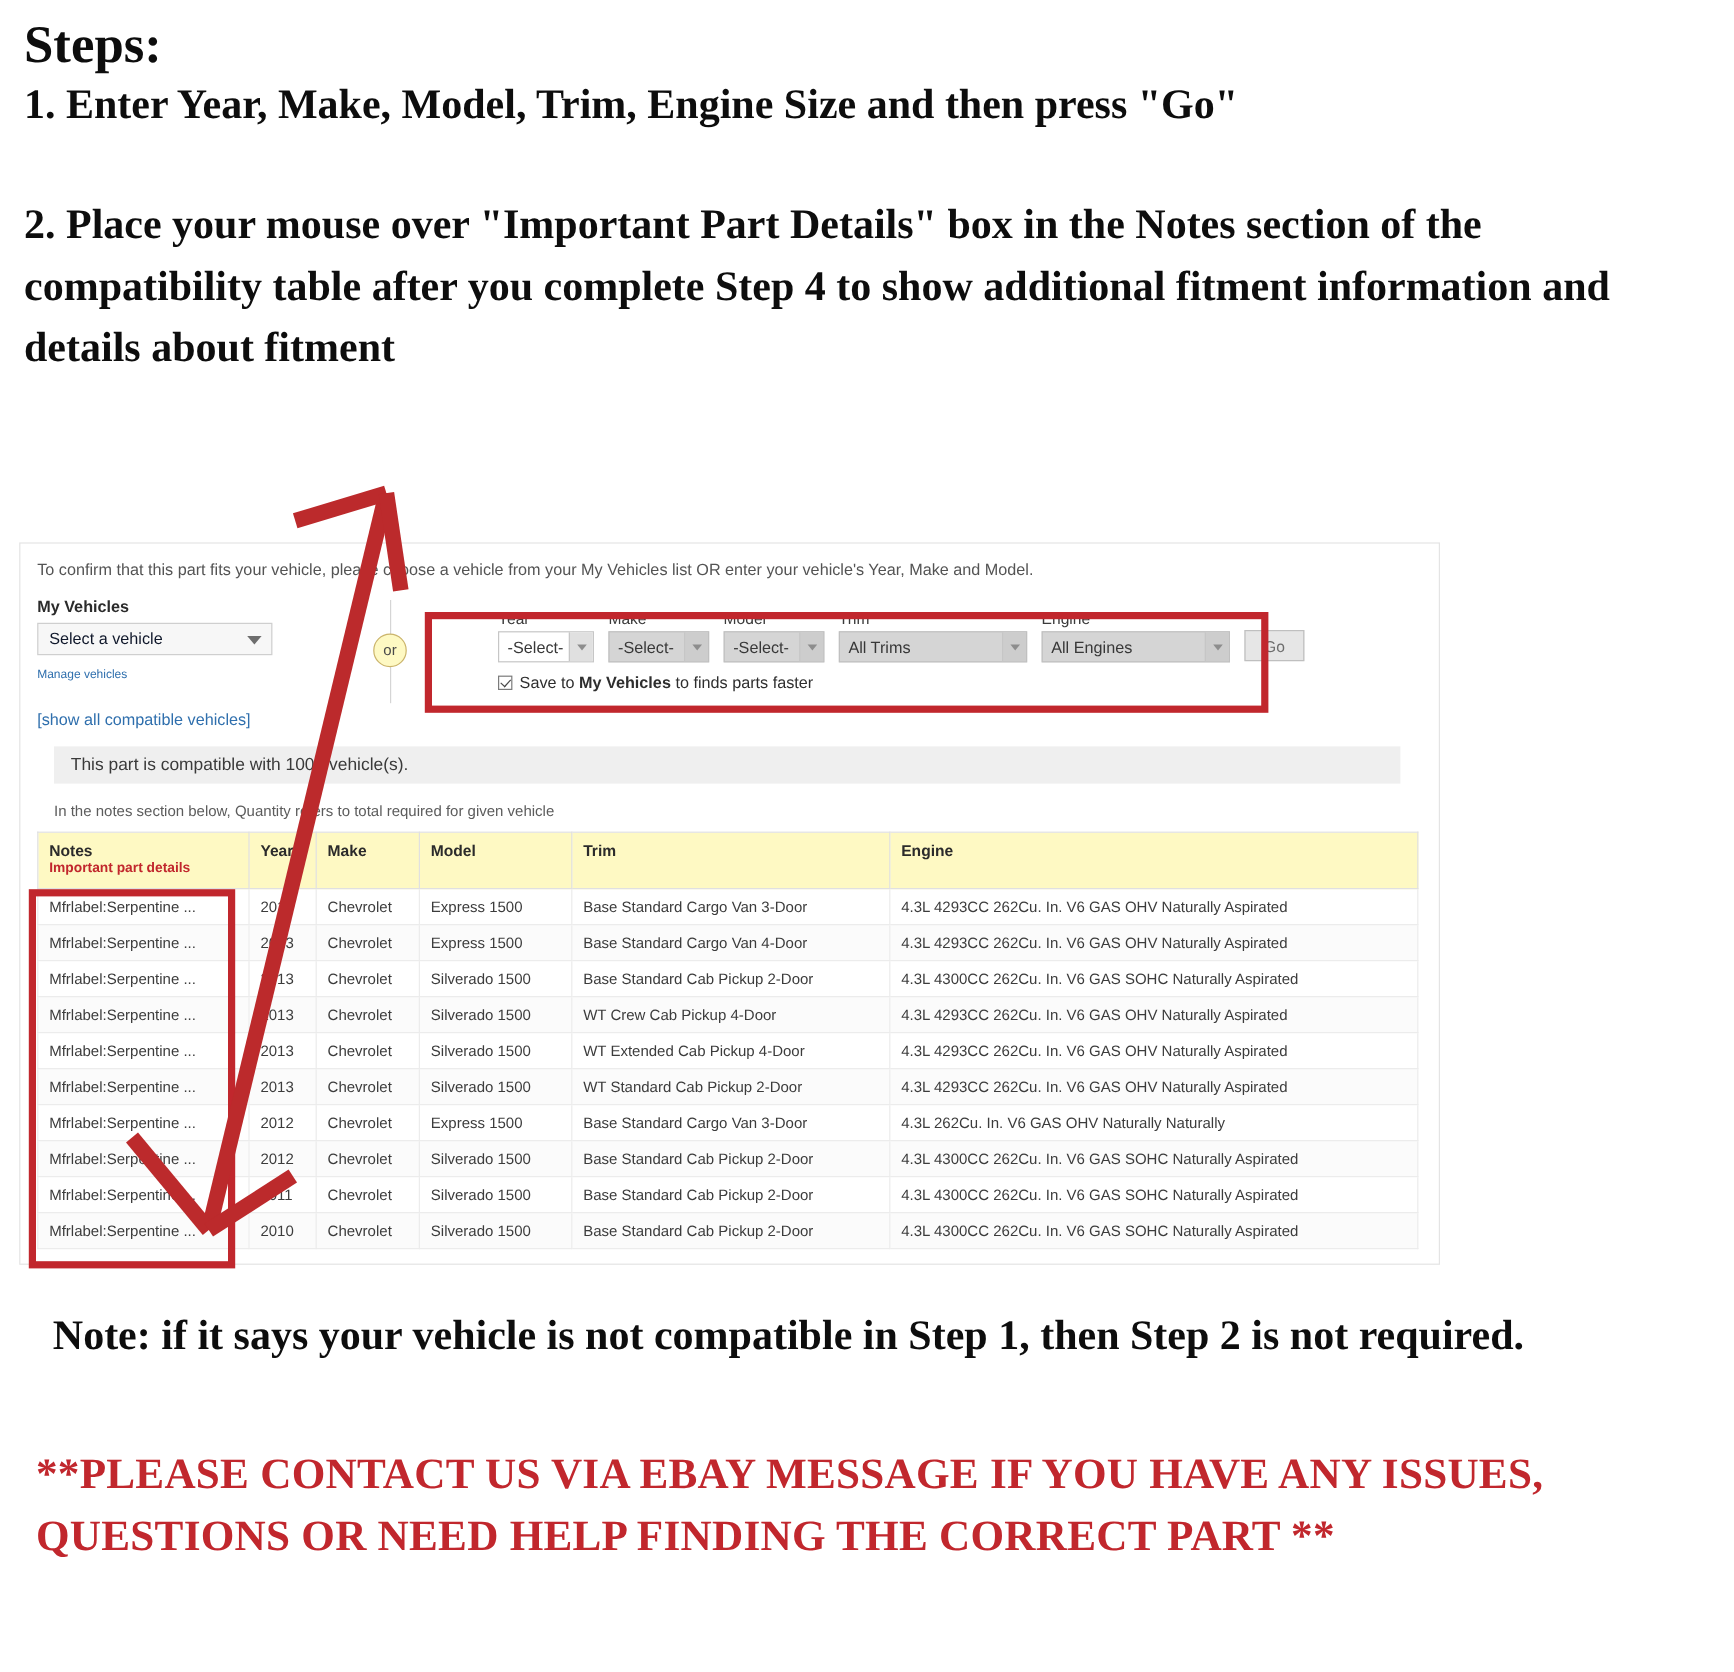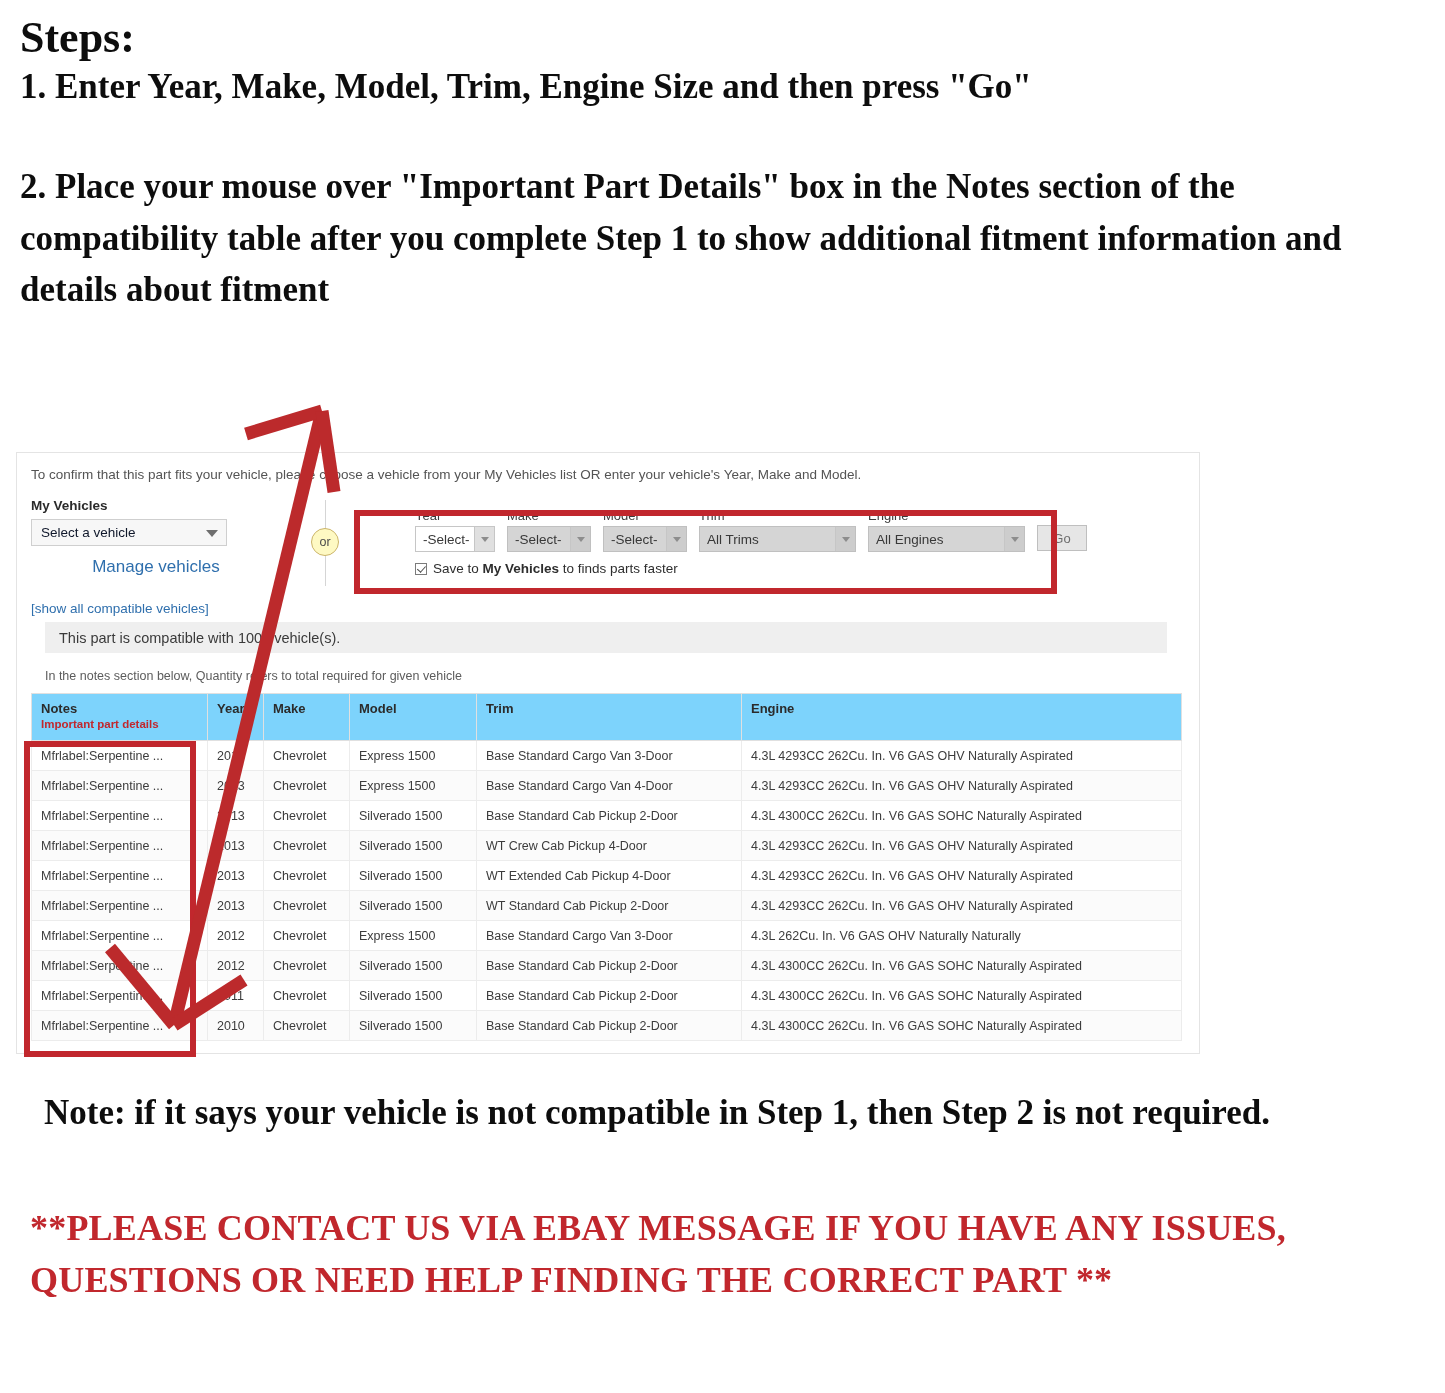--- a/index.html
+++ b/index.html
@@ -120,24 +120,23 @@
   .mv-caret {
     position: absolute;
     right: 8px;
     top: 10px;
     width: 0; height: 0;
     border-left: 6px solid transparent;
     border-right: 6px solid transparent;
     border-top: 7px solid #6e6e6e;
   }
   .mv-link {
-    font-size: 17px;
+    font-size: 10px;
     color: #2f6fad;
     margin-top: 11px;
-    text-align: center;
   }
   .show-all-link {
     font-size: 13.5px;
     color: #2f6fad;
     margin-top: 24px;
   }
 
   .or-col {
     position: relative;
     width: 100px;
@@ -304,21 +303,21 @@
 
   
   .fit-table {
     margin: 0 0 0 14px;
     width: 1150px;
     border-collapse: collapse;
     table-layout: fixed;
     font-family: "Liberation Sans", sans-serif;
   }
   .fit-table th {
-    background: #7dd3fc;
+    background: #fef9c3;
     text-align: left;
     font-size: 13px;
     font-weight: bold;
     color: #2b2b2b;
     padding: 7px 8px 7px 9px;
     border: 1px solid #e0e0e0;
     vertical-align: top;
     height: 32px;
   }
   .th-sub {
@@ -399,21 +398,21 @@
     margin: 0;
     letter-spacing: 0.2px;
   }
 </style>
 </head>
 <body>
 
 <div class="instructions">
   <p class="steps-label">Steps:</p>
   <p class="step-line">1. Enter Year, Make, Model, Trim, Engine Size and then press "Go"</p>
-  <p class="step-two">2. Place your mouse over "Important Part Details" box in the Notes section of the compatibility table after you complete Step 1 to show additional fitment information and details about fitment</p>
+  <p class="step-two">2. Place your mouse over "Important Part Details" box in the Notes section of the compatibility table after you complete Step 4 to show additional fitment information and details about fitment</p>
 </div>
 
 <div class="compat-panel">
   <div class="panel-inner">
     <div class="compat-sub">To confirm that this part fits your vehicle, please choose a vehicle from your My Vehicles list OR enter your vehicle's Year, Make and Model.</div>
 
     <div class="chooser-row">
 
       <div class="my-vehicles-col">
         <div class="mv-label">My Vehicles</div>

